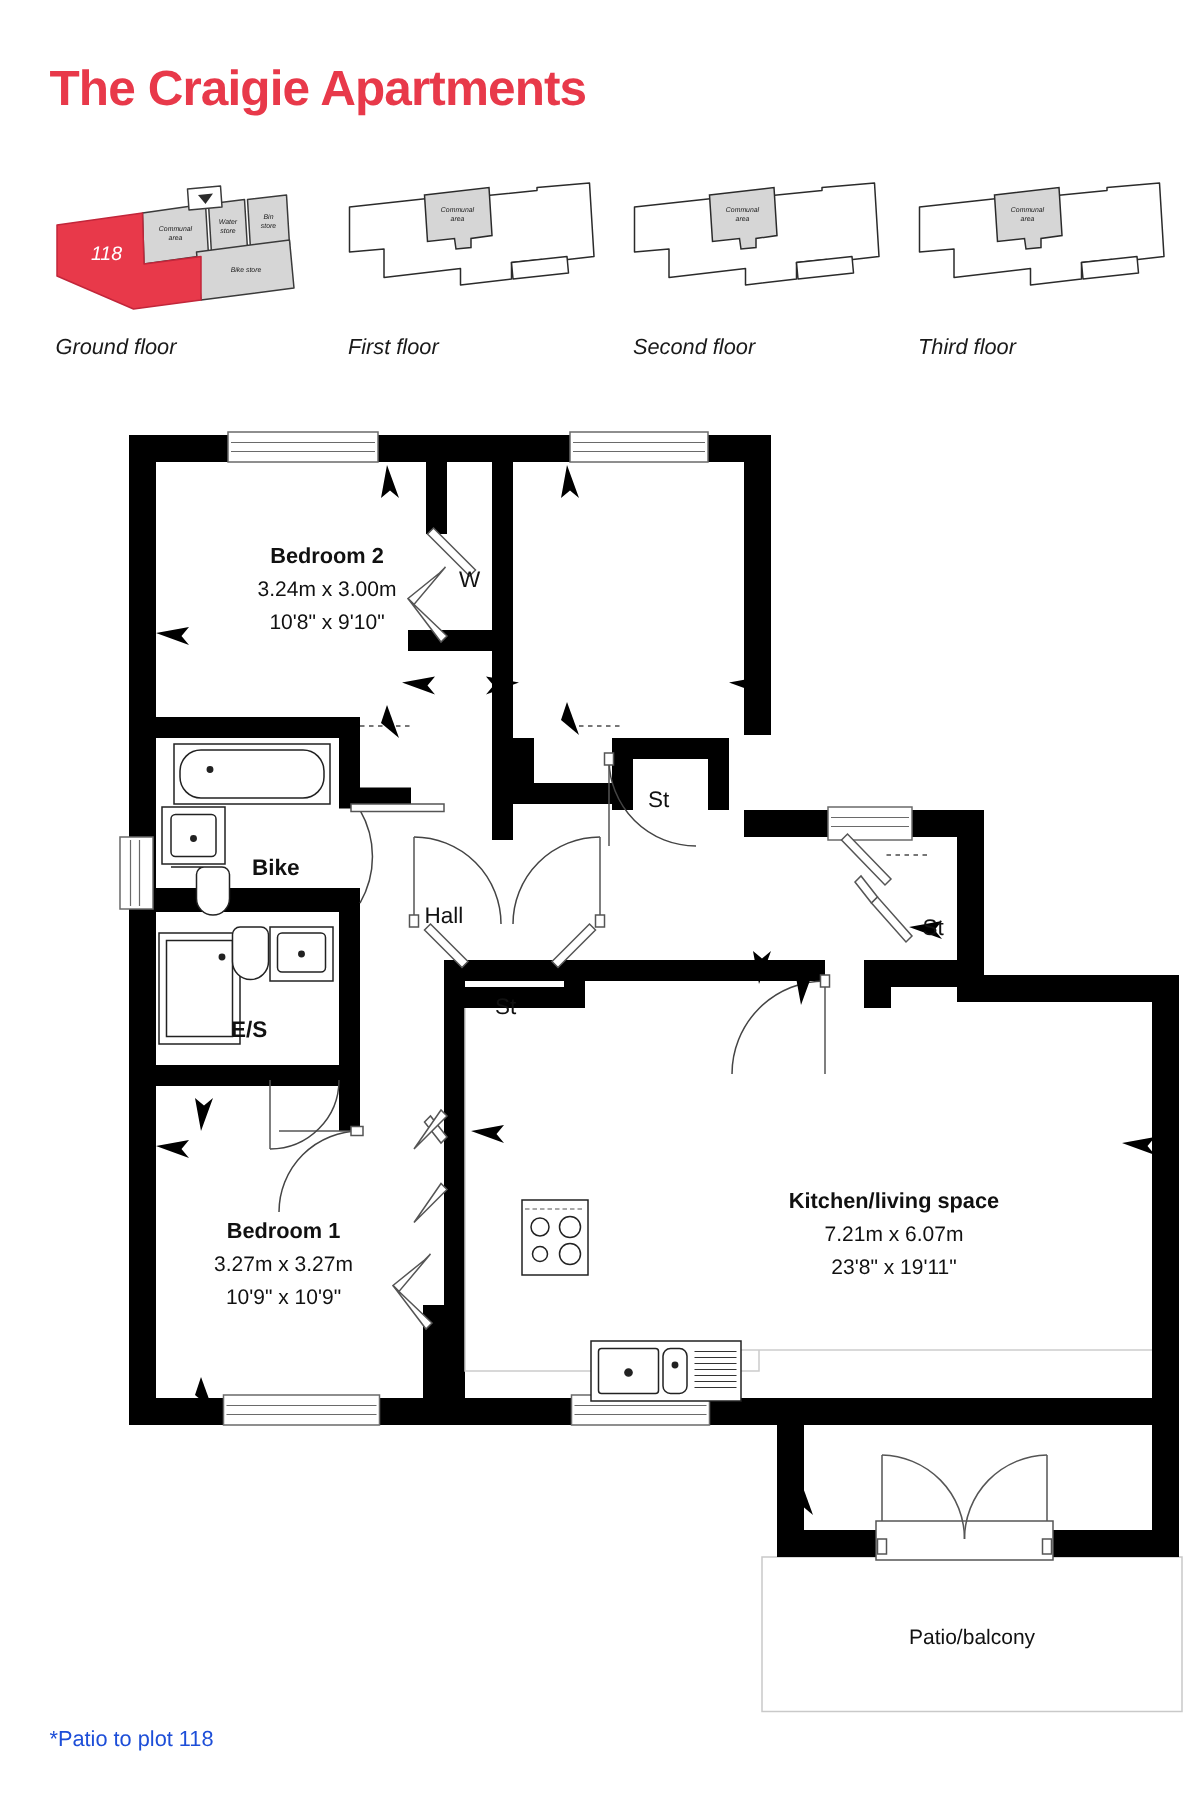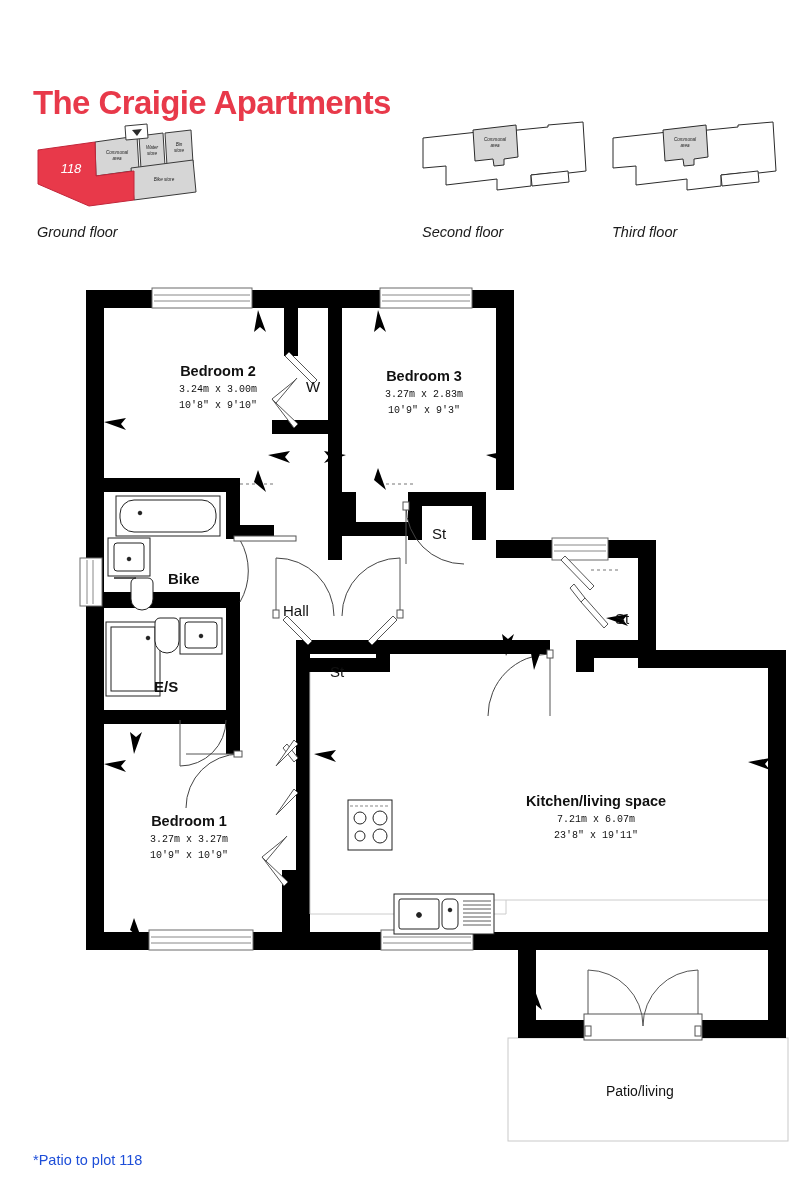--- a/index.html
+++ b/index.html
@@ -6,39 +6,38 @@
   body{
     width:800px;height:1200px;position:relative;overflow:hidden;
     font-family:"Liberation Sans","DejaVu Sans",sans-serif;
     color:#1a1a1a;
   }
   
   #title{
     position:absolute;left:33px;top:40px;
     font-size:33px;font-weight:bold;letter-spacing:-0.6px;
     color:#e8394a;
-    margin-top:44px;
   }
   
   #keyplans{position:absolute;left:0;top:108px;width:800px;height:140px;font-style:italic;}
   .keyplan{position:absolute;top:0;width:190px;height:140px;}
   .keyplan svg{display:block;}
   .kp-label{
     position:absolute;left:4px;top:116px;font-size:14.5px;color:#1a1a1a;
     white-space:nowrap;
   }
   
   #plan{position:absolute;left:0;top:270px;width:800px;height:890px;margin-left:36px;}
   #plan svg{display:block;}
   .rlabel{
     position:absolute;text-align:center;white-space:nowrap;
     font-size:14px;color:#111;line-height:1.55;
   }
   .rlabel .rname{font-weight:bold;font-size:14.5px;display:block;}
-  .rlabel .rdim{display:block;font-size:10px;font-family:Liberation Mono, monospace;}
+  .rlabel .rdim{display:block;font-size:14px;}
   .small-label{
     position:absolute;font-size:15px;color:#111;white-space:nowrap;
   }
   .patio-label{
     position:absolute;font-size:14px;color:#111;white-space:nowrap;
   }
   
   #footnote{
     position:absolute;left:33px;top:1152px;font-size:14.5px;color:#1d4ed8;
   }
@@ -71,20 +70,34 @@
         <text x="119" y="47" font-size="4.6">store</text>
         <text x="146" y="38" font-size="4.6">Bin</text>
         <text x="146" y="44" font-size="4.6">store</text>
         <text x="131" y="73" font-size="4.6">Bike store</text>
         <text x="38" y="65" font-size="13" fill="#ffffff">118</text>
       </g>
     </svg>
     <div class="kp-label">Ground floor</div>
   </div>
 
+  <div class="keyplan" style="left:228px;">
+    <svg width="190" height="110" viewBox="0 0 190 110">
+      <g stroke="#2b2b2b" stroke-width="1" fill="#ffffff" stroke-linejoin="round">
+        <polygon points="5,30 60,24 60,26 130,19 130,17 165,14 168,63 133,67 133,65 113,67 113,78 79,82 79,71 28,77 28,58 5,60"></polygon>
+        <polygon points="113,67 150,63 151,74 114,78"></polygon>
+      </g>
+      <polygon points="55,22 98,17 100,49 86,51 86,57 76,58 75,51 57,53" fill="#d6d6d6" stroke="#2b2b2b" stroke-width="1"></polygon>
+      <g font-family="Liberation Sans, sans-serif" fill="#1a1a1a" text-anchor="middle">
+        <text x="77" y="33" font-size="4.6">Communal</text>
+        <text x="77" y="39" font-size="4.6">area</text>
+      </g>
+    </svg>
+    <div class="kp-label">First floor</div>
+  </div>
 
   <div class="keyplan" style="left:608px;">
     <svg width="190" height="110" viewBox="0 0 190 110">
       <g stroke="#2b2b2b" stroke-width="1" fill="#ffffff" stroke-linejoin="round">
         <polygon points="5,30 60,24 60,26 130,19 130,17 165,14 168,63 133,67 133,65 113,67 113,78 79,82 79,71 28,77 28,58 5,60"></polygon>
         <polygon points="113,67 150,63 151,74 114,78"></polygon>
       </g>
       <polygon points="55,22 98,17 100,49 86,51 86,57 76,58 75,51 57,53" fill="#d6d6d6" stroke="#2b2b2b" stroke-width="1"></polygon>
       <g font-family="Liberation Sans, sans-serif" fill="#1a1a1a" text-anchor="middle">
         <text x="77" y="33" font-size="4.6">Communal</text>
@@ -338,25 +351,20 @@
       <polygon points="570,348 592,356 587,350 592,344"></polygon>
     </g>
   </svg>
 
   <div class="rlabel" style="left:92px;top:90px;width:180px;">
     <span class="rname">Bedroom 2</span>
     <span class="rdim">3.24m x 3.00m</span>
     <span class="rdim">10'8" x 9'10"</span>
   </div>
 
-  <div class="rlabel" style="left:303px;top:95px;width:170px;">
-    <span class="rname">Bedroom 3</span>
-    <span class="rdim">3.27m x 2.83m</span>
-    <span class="rdim">10'9" x 9'3"</span>
-  </div>
 
   <div class="rlabel" style="left:63px;top:540px;width:180px;">
     <span class="rname">Bedroom 1</span>
     <span class="rdim">3.27m x 3.27m</span>
     <span class="rdim">10'9" x 10'9"</span>
   </div>
 
   <div class="rlabel" style="left:440px;top:520px;width:240px;text-align:center;">
     <span class="rname">Kitchen/living space</span>
     <span class="rdim">7.21m x 6.07m</span>
@@ -364,16 +372,16 @@
   </div>
 
   <div class="small-label" style="left:270px;top:108px;">W</div>
   <div class="small-label" style="left:132px;top:300px;font-weight:bold;font-size:15px;">Bike</div>
   <div class="small-label" style="left:118px;top:408px;font-weight:bold;font-size:15px;text-align:center;">E/S</div>
   <div class="small-label" style="left:247px;top:332px;">Hall</div>
   <div class="small-label" style="left:396px;top:255px;">St</div>
   <div class="small-label" style="left:579px;top:340px;">St</div>
   <div class="small-label" style="left:294px;top:393px;">St</div>
 
-  <div class="patio-label" style="left:570px;top:813px;">Patio/living</div>
+  <div class="patio-label" style="left:570px;top:813px;">Patio/balcony</div>
 </div>
 
 <div id="footnote">*Patio to plot 118</div>
 
 </body></html>

